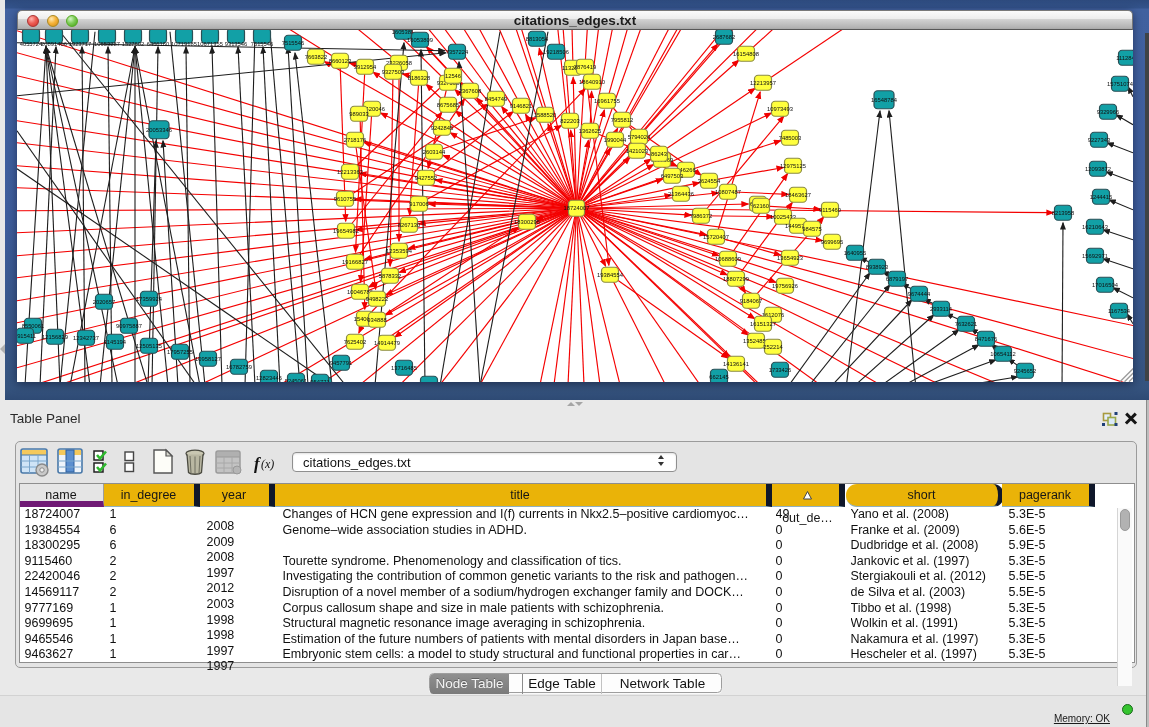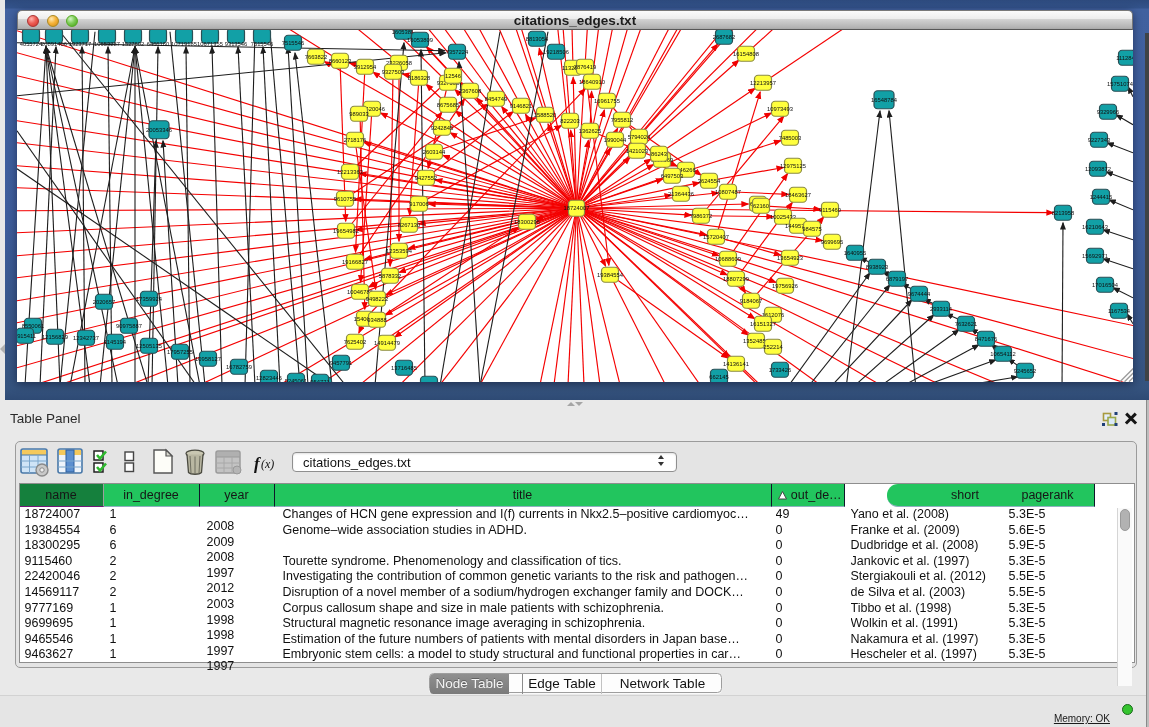--- a/index.html
+++ b/index.html
@@ -35,27 +35,27 @@
   border:1px solid #8f8f8f; border-radius:4px; font-size:13px; color:#111; line-height:19px; padding-left:10px;
   box-shadow:inset 0 1px 2px rgba(0,0,0,.12); }
 #combo .ar { position:absolute; right:12px; top:2px; }
 #combo .ar b { display:block; width:0; height:0; border-left:3.6px solid transparent; border-right:3.6px solid transparent; }
 #combo .ar b.u { border-bottom:4.6px solid #333; margin-bottom:2.6px; }
 #combo .ar b.d { border-top:4.6px solid #333; }
 #tbl { position:absolute; left:2.5px; top:41px; width:1116px; height:179.5px; background:#fff;
   border:1px solid #8e8e8e; }
 #thead { position:absolute; left:0; top:0; height:23px; width:1075px; font-size:12.5px; color:#161616; }
 #thead span { position:absolute; top:0; height:23px; line-height:23px; text-align:center;
-  background:#22c55e; border-right:1px solid #0f172a; border-bottom:1px solid #8fb0c0; }
-#thead .h1 { left:0; width:84px; background:#15803d; border-right:1px solid #9e9e9e; border-bottom:1px solid #701a75; }
+  background:#eab308; border-right:6px solid #0f172a; border-bottom:1px solid #8fb0c0; }
+#thead .h1 { left:0; width:84px; background:#e5e5e5; border-right:1px solid #9e9e9e; border-bottom:6px solid #701a75; }
 #thead .h2 { left:84px; width:96px; }
 #thead .h3 { left:180px; width:75px; }
 #thead .h4 { left:255px; width:497px; }
 #thead .h5 { left:752px; width:73px; text-align:center; padding-left:5px; }
-#thead .h6 { left:867px; width:158px;border-radius:11px; }
+#thead .h6 { left:826px; width:158px;border-radius:11px; }
 #thead .h7 { left:982px; width:93px; }
 #tbody { position:absolute; left:0; top:23px; width:1114px; font-size:12.5px; color:#101010; }
 .tr { position:relative; height:15.6px; line-height:15.6px; white-space:nowrap; }
 .tr span { position:absolute; top:0; overflow:hidden; }
 .c1 { left:5px; width:79px; } .c2 { left:90px; width:90px; } .c3 { left:187px; width:68px;margin-top:12px; }
 .c4 { left:263px; width:489px; } .c5 { left:756px; width:69px; } .c6 { left:831px; width:151px; }
 .c7 { left:989px; width:86px; }
 #vscroll { position:absolute; right:1.5px; top:24px; width:15px; height:178px; background:#fafafa; border-left:1px solid #d5d5d5; }
 #vthumb { position:absolute; left:2px; top:1px; width:10px; height:22px; background:#b2b2b2; border:1px solid #9a9a9a; border-radius:5px; }
 #segctl { position:absolute; left:429px; top:673px; width:293px; height:20px; border:1px solid #9e9e9e;

